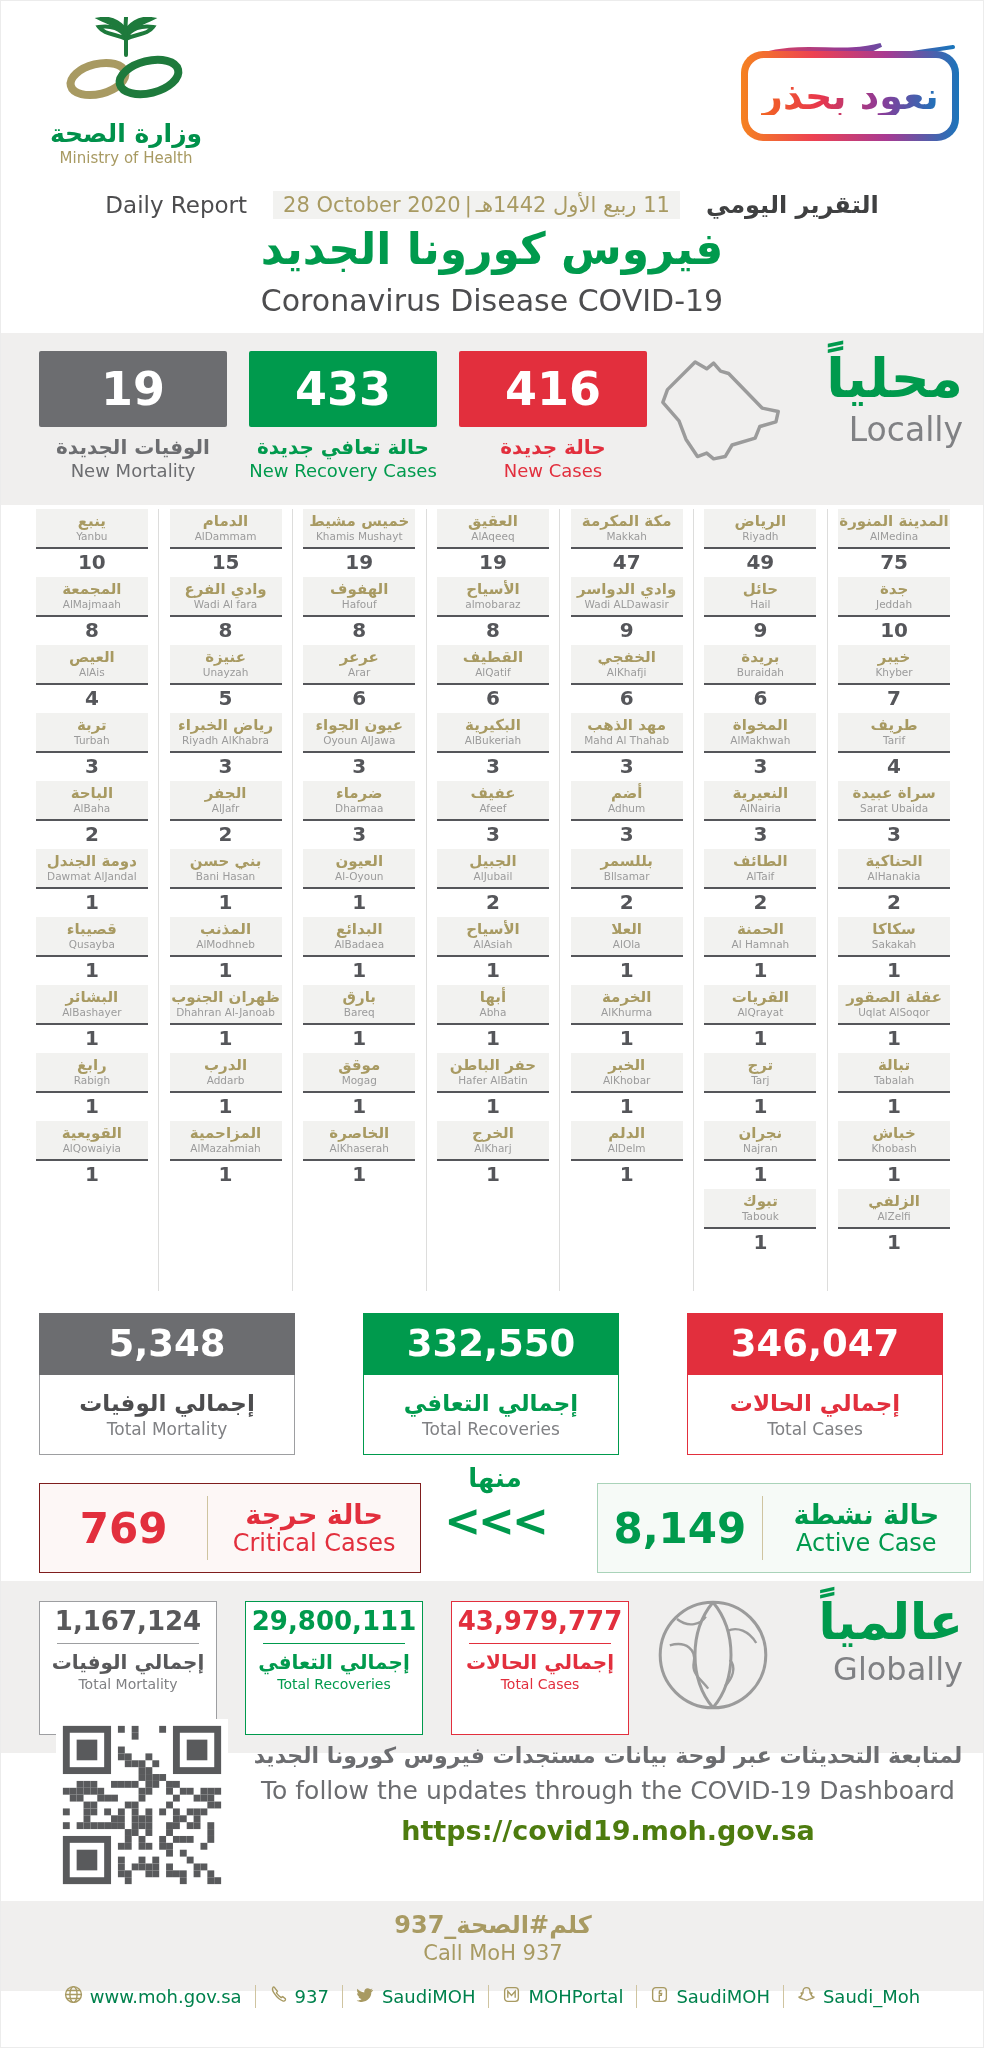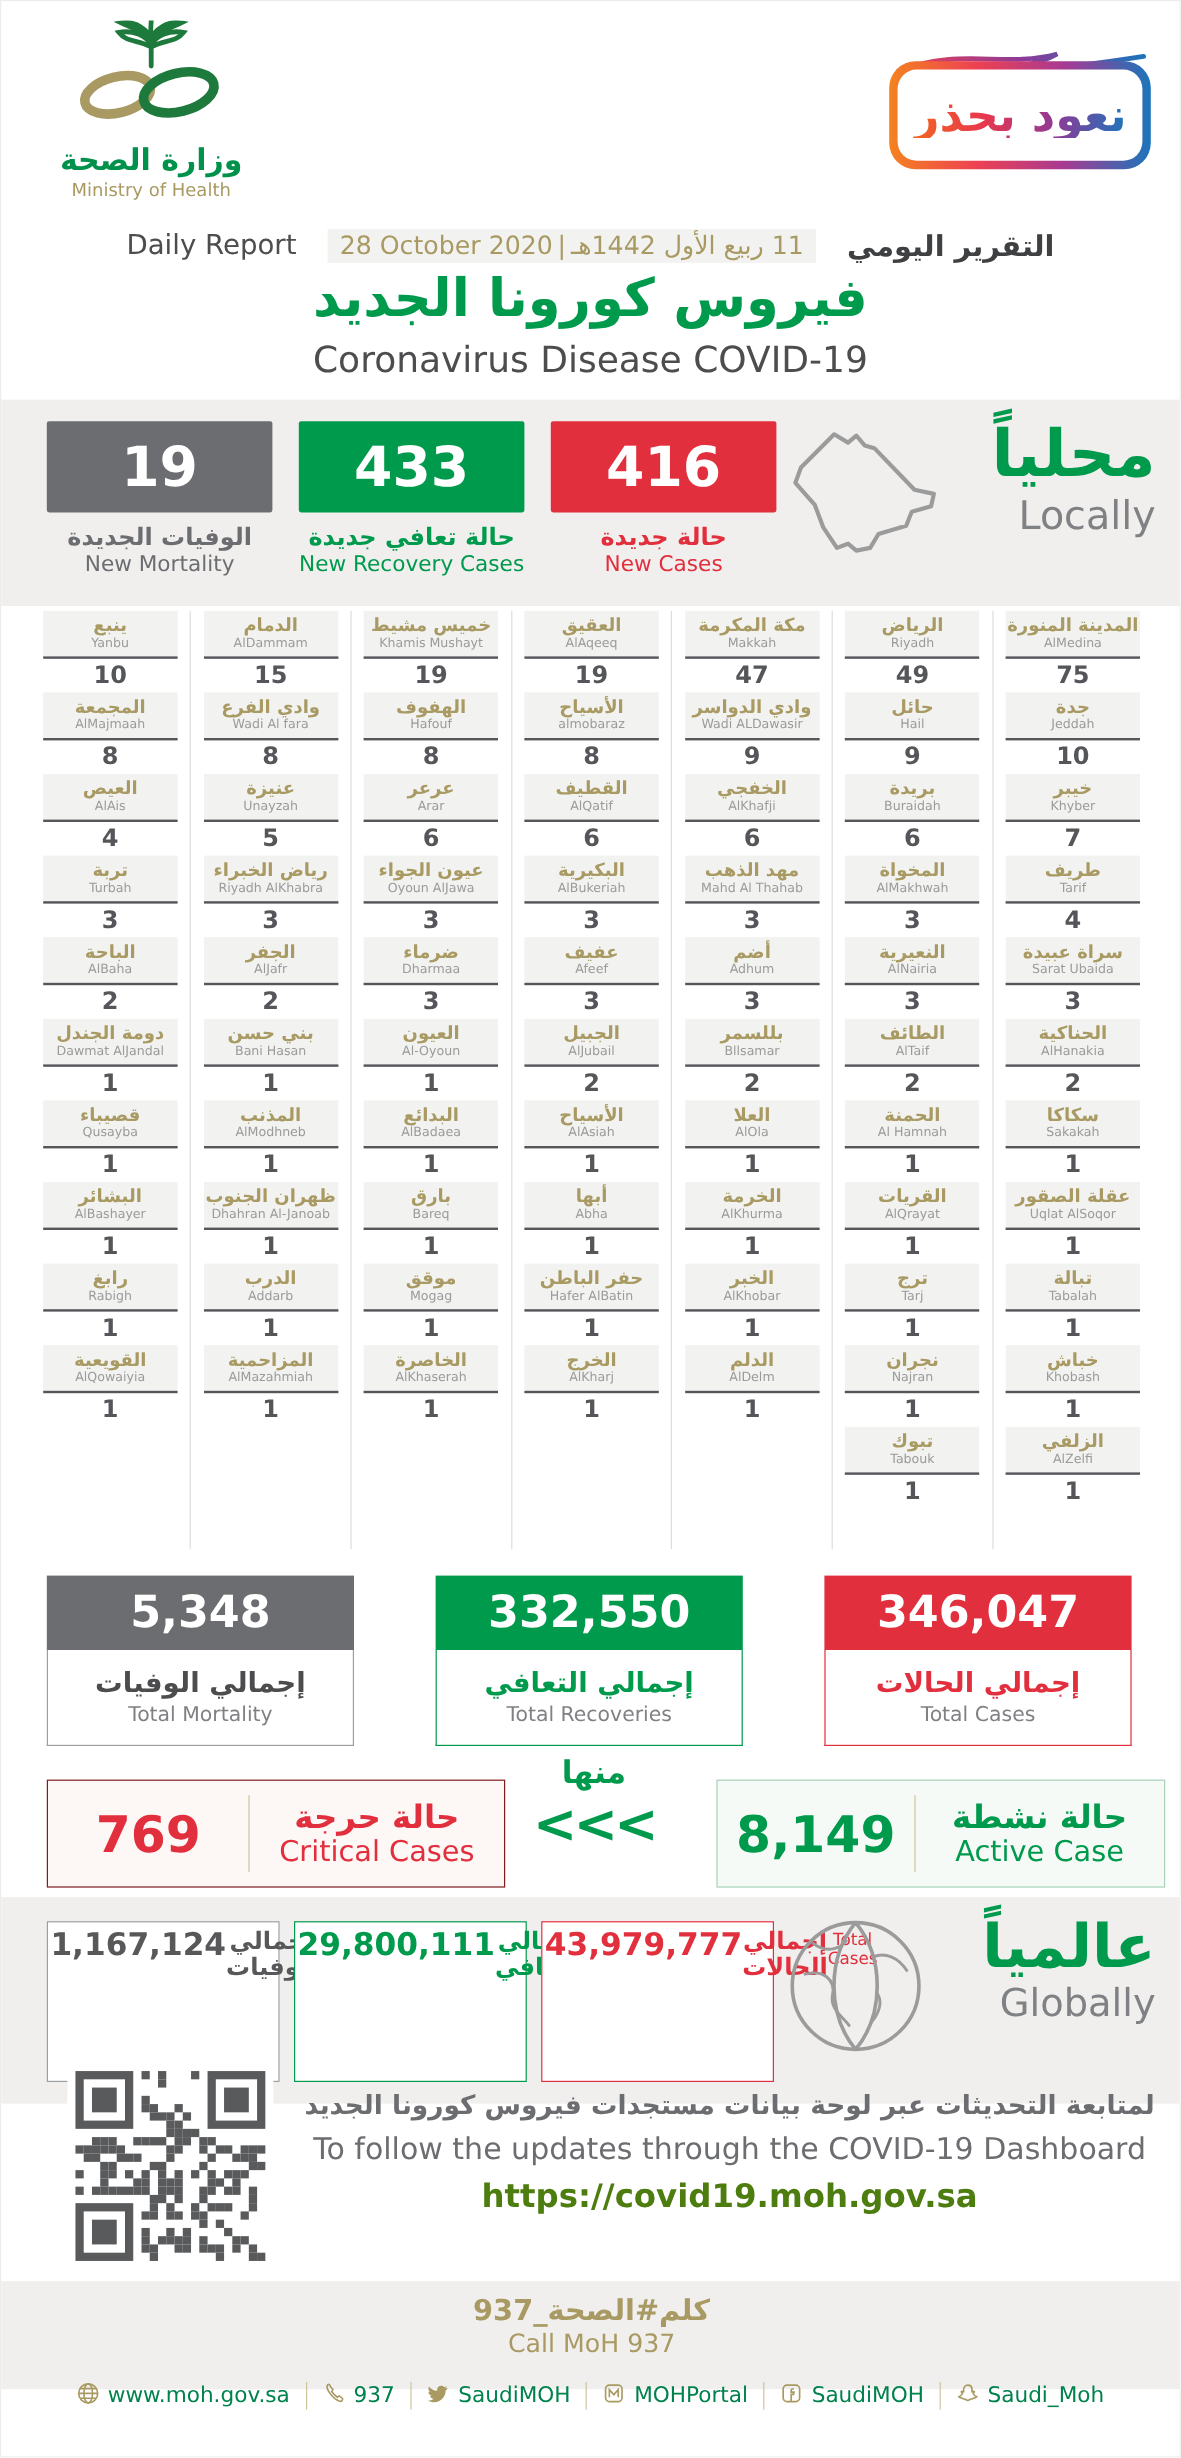--- a/index.html
+++ b/index.html
@@ -69,22 +69,22 @@
   .cabox .labs{flex:1;display:flex;flex-direction:column;align-items:center;justify-content:center;}
   .cabox .aar{font-weight:bold;font-size:27px;direction:rtl;line-height:1.15;}
   .cabox .aen{font-size:24px;line-height:1.15;}
   #critbox .num,#critbox .aar,#critbox .aen{color:#e22f3d;}
   #activebox .num,#activebox .aar,#activebox .aen{color:#009a4d;}
   #minha{left:438px;top:1462px;width:112px;text-align:center;color:#009a4d;}
   #minha .m{font-weight:bold;font-size:26px;direction:rtl;}
   #minha .arrows{font-weight:bold;font-size:44px;letter-spacing:-3px;line-height:1.0;margin-top:6px;}
   
   #globand{top:1580px;left:0;width:984px;height:172px;}
-  .gstat{position:absolute;top:20px;width:194px;height:134px;background:#fff;box-sizing:border-box;
-     text-align:center;display:flex;flex-direction:row;justify-content:flex-start;padding:4px 2px;}
+  .gstat{position:absolute;top:20px;width:178px;height:134px;background:#fff;box-sizing:border-box;
+     text-align:center;display:flex;flex-direction:column;justify-content:flex-start;padding:4px 2px;}
   .gstat .gn{font-weight:bold;font-size:26px;}
   .gstat .rule{height:1px;width:82%;margin:7px auto;}
   .gstat .gar{font-weight:bold;font-size:20px;direction:rtl;line-height:1.1;}
   .gstat .gen{font-size:14px;margin-top:3px;}
   #gstat0{left:38px;border:1px solid #9d9ea1;}  #gstat0 .gn,#gstat0 .gar{color:#58585a;} #gstat0 .gen{color:#808184;} #gstat0 .rule{background:#9d9ea1;}
   #gstat1{left:244px;border:1px solid #009a4d;} #gstat1 .gn,#gstat1 .gar,#gstat1 .gen{color:#009a4d;} #gstat1 .rule{background:#009a4d;}
   #gstat2{left:450px;border:1px solid #e22f3d;} #gstat2 .gn,#gstat2 .gar,#gstat2 .gen{color:#e22f3d;} #gstat2 .rule{background:#e22f3d;}
   #globe{left:652px;top:14px;width:120px;height:120px;}
   #globheading{right:22px;top:14px;text-align:right;}
   #globheading .ar{color:#009a4d;font-weight:bold;font-size:50px;direction:rtl;line-height:1.1;}

